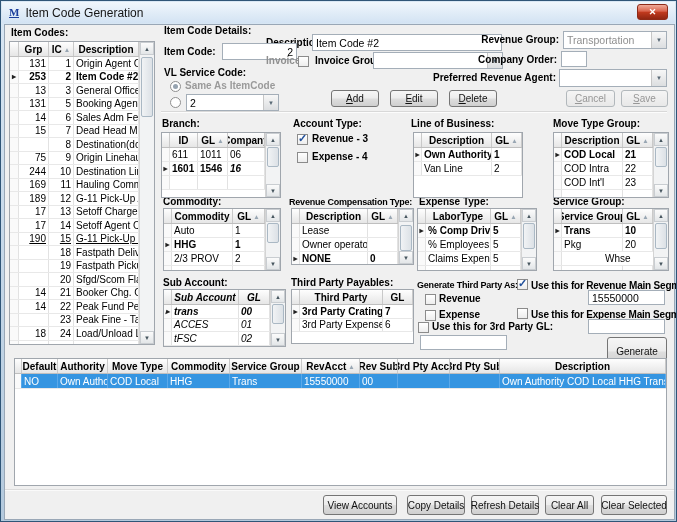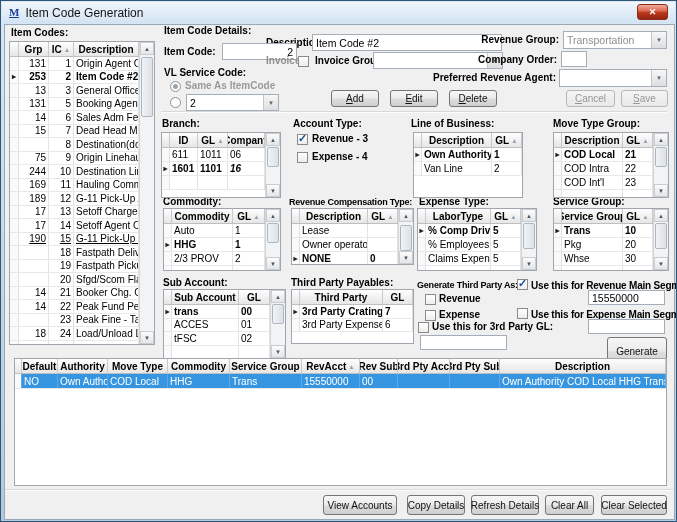--- a/index.html
+++ b/index.html
@@ -302,21 +302,21 @@
       </div>
       <div class="grow" style="height: 14px; width: 103px;">
         <div class="gcell indc" style="width: 8px;"></div>
         <div class="gcell" style="width: 28px;">611</div>
         <div class="gcell" style="width: 30px;">1011</div>
         <div class="gcell" style="width: 37px;">06</div>
       </div>
       <div class="grow marked" style="height: 14px; width: 103px;">
         <div class="gcell indc" style="width: 8px;">▸</div>
         <div class="gcell" style="width: 28px;">1601</div>
-        <div class="gcell" style="width: 30px;">1101</div>
+        <div class="gcell" style="width: 30px;">1546</div>
         <div class="gcell" style="width: 37px; font-style: italic;">16</div>
       </div>
       <div class="grow" style="height: 14px; width: 103px;">
         <div class="gcell indc" style="width: 8px;"></div>
         <div class="gcell" style="width: 28px;"></div>
         <div class="gcell" style="width: 30px;"></div>
         <div class="gcell" style="width: 37px;"></div>
       </div>
       <div class="sbar">
         <div class="sarrow up">▲</div>
@@ -475,35 +475,35 @@
         <div class="gcell" style="width: 61px;">Trans</div>
         <div class="gcell" style="width: 30px;">10</div>
       </div>
       <div class="grow" style="height: 14px; width: 99px;">
         <div class="gcell indc" style="width: 8px;"></div>
         <div class="gcell" style="width: 61px;">Pkg</div>
         <div class="gcell" style="width: 30px;">20</div>
       </div>
       <div class="grow" style="height: 14px; width: 99px;">
         <div class="gcell indc" style="width: 8px;"></div>
-        <div class="gcell" style="width: 61px;">Whse</div>
+        <div class="gcell" style="width: 61px; margin-left: 41px;">Whse</div>
         <div class="gcell" style="width: 30px;">30</div>
       </div>
       <div class="grow" style="height: 14px; width: 99px;">
         <div class="gcell indc" style="width: 8px;"></div>
         <div class="gcell" style="width: 61px;"></div>
         <div class="gcell" style="width: 30px;"></div>
       </div>
       <div class="sbar">
         <div class="sarrow up">▲</div>
         <div class="sarrow down">▼</div>
         <div class="sthumb" style="top: 14px; height: 24px;"></div>
       </div>
     </div>
-    <div class="grid" style="left: 162px; top: 288px; width: 123px; height: 70px;">
+    <div class="grid" style="left: 162px; top: 288px; width: 123px; height: 58px; font-style: italic;">
       <div class="ghead" style="width: 106px;">
         <div class="gcell indc" style="width: 8px;"></div>
         <div class="gcell" style="width: 67px;">Sub Account</div>
         <div class="gcell" style="width: 31px;">GL</div>
       </div>
       <div class="grow marked" style="height: 13.5px; width: 106px;">
         <div class="gcell indc" style="width: 8px;">▸</div>
         <div class="gcell" style="width: 67px;">trans</div>
         <div class="gcell" style="width: 31px;">00</div>
       </div>

